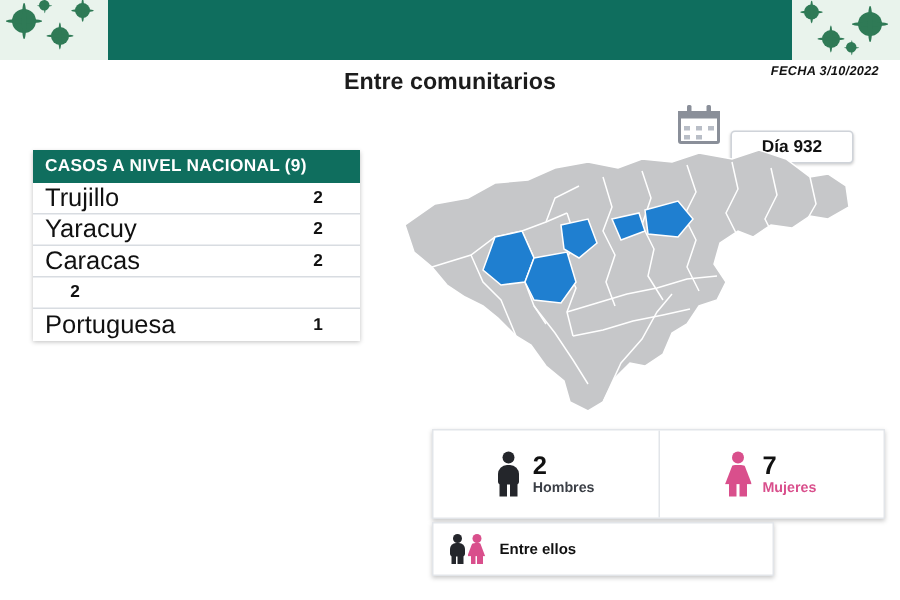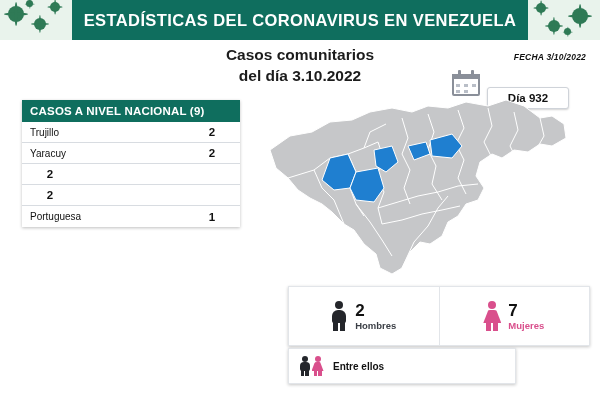--- a/index.html
+++ b/index.html
@@ -79,21 +79,21 @@
     color: #1c1c1c;
     font-size: 15.5px;
     font-weight: bold;
     line-height: 21px;
   }
   .subtitle .l2 { display: block; }
 
   
   .fecha {
     position: absolute;
-    right: 14px; top: 52px;
+    right: 14px; top: 42px;
     font-size: 8.5px;
     font-style: italic;
     font-weight: bold;
     color: #111;
     letter-spacing: 0.2px;
     padding-left: 32px;
   }
 
   
   .cal-icon {
@@ -175,21 +175,21 @@
     display: flex;
     align-items: center;
     border-bottom: 1px solid #d8dce1;
     height: 21px;
     padding: 0 8px;
     box-sizing: border-box;
   }
   .trow:last-child { border-bottom: none; }
   .trow .name {
     flex: 1;
-    font-size: 10px;
+    font-size: 17px;
     color: #111;
   }
   .trow .val {
     width: 40px;
     text-align: center;
     font-size: 11.5px;
     font-weight: bold;
     color: #111;
   }
 
@@ -336,25 +336,23 @@
     <div class="virus" style="left:26px; top:0px; width:7px; height:7px;"></div>
   </div>
 
   <div class="header-deco-right">
     <div class="virus" style="left:44px; top:8px; width:16px; height:16px;"></div>
     <div class="virus" style="left:20px; top:20px; width:12px; height:12px;"></div>
     <div class="virus" style="left:8px; top:3px; width:10px; height:10px;"></div>
     <div class="virus" style="left:36px; top:28px; width:7px; height:7px;"></div>
   </div>
 
-  <div class="header-title">ESTADÍSTICAS DEL CORONAVIRUS EN VENEZUELA</div>
 
   <div class="subtitle">
-    <span>Casos comunitarios</span>
-    <span class="l2">del día 3.10.2022</span>
+    <span>Entre comunitarios</span>
   </div>
 
   <div class="fecha">FECHA 3/10/2022</div>
 
   <div class="cal-icon">
     <div class="cal-body"></div>
     <div class="cal-top"></div>
     <div class="ring r1"></div>
     <div class="ring r2"></div>
     <div class="dot" style="left:4px; top:14px;"></div>
@@ -371,20 +369,21 @@
     <div class="table-body">
       <div class="trow">
         <div class="name">Trujillo</div>
         <div class="val">2</div>
       </div>
       <div class="trow">
         <div class="name">Yaracuy</div>
         <div class="val">2</div>
       </div>
       <div class="trow">
+        <div class="name">Caracas</div>
         <div class="val">2</div>
       </div>
       <div class="trow">
         <div class="val">2</div>
       </div>
       <div class="trow">
         <div class="name">Portuguesa</div>
         <div class="val">1</div>
       </div>
     </div>

